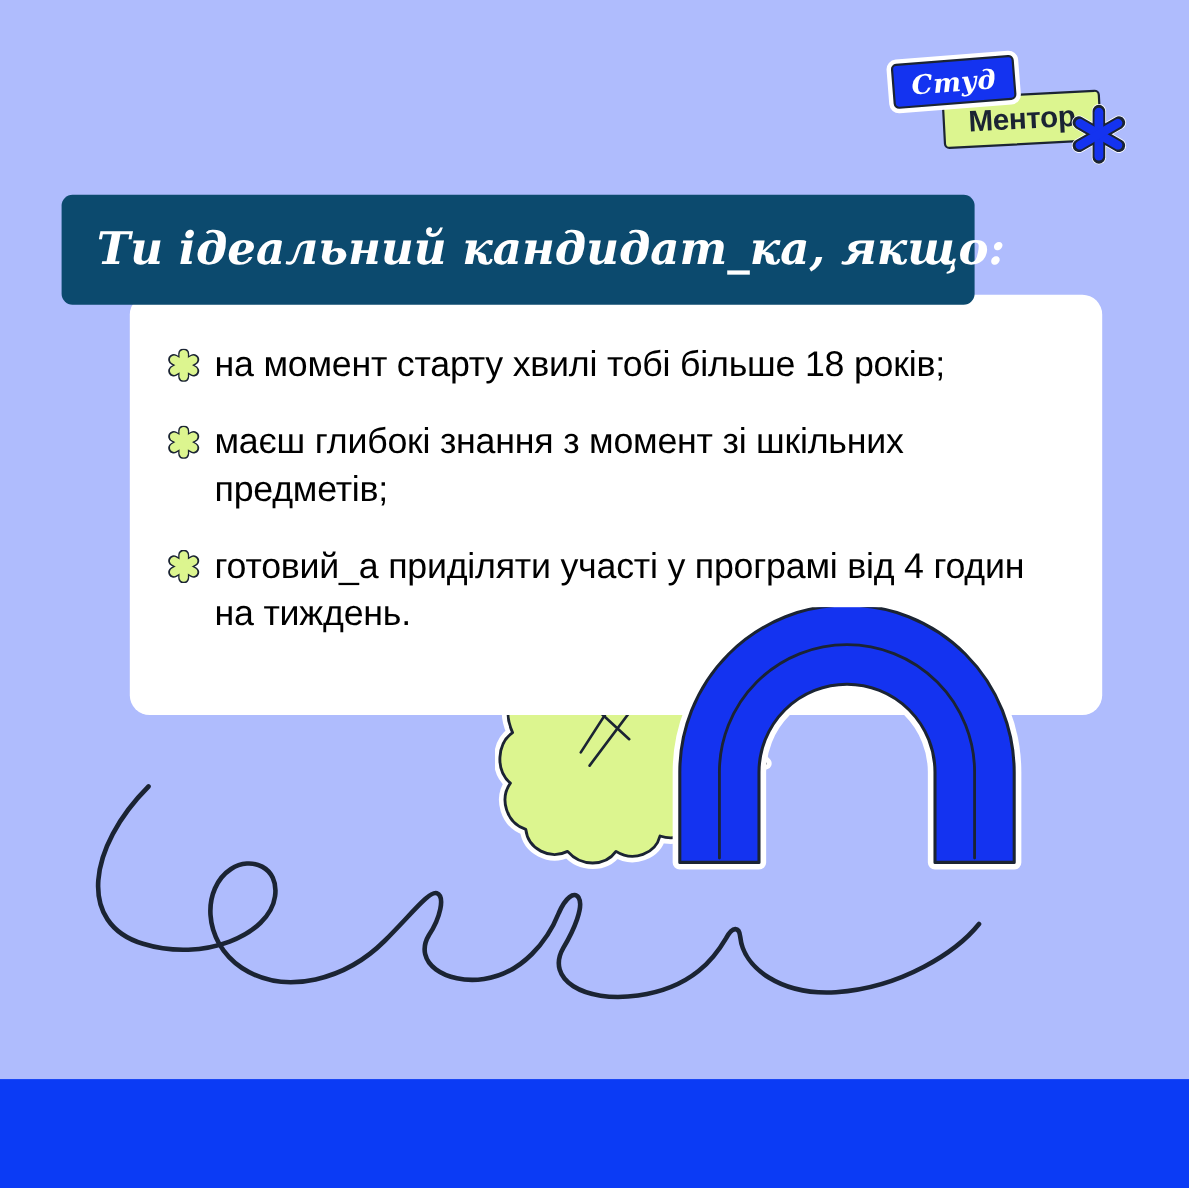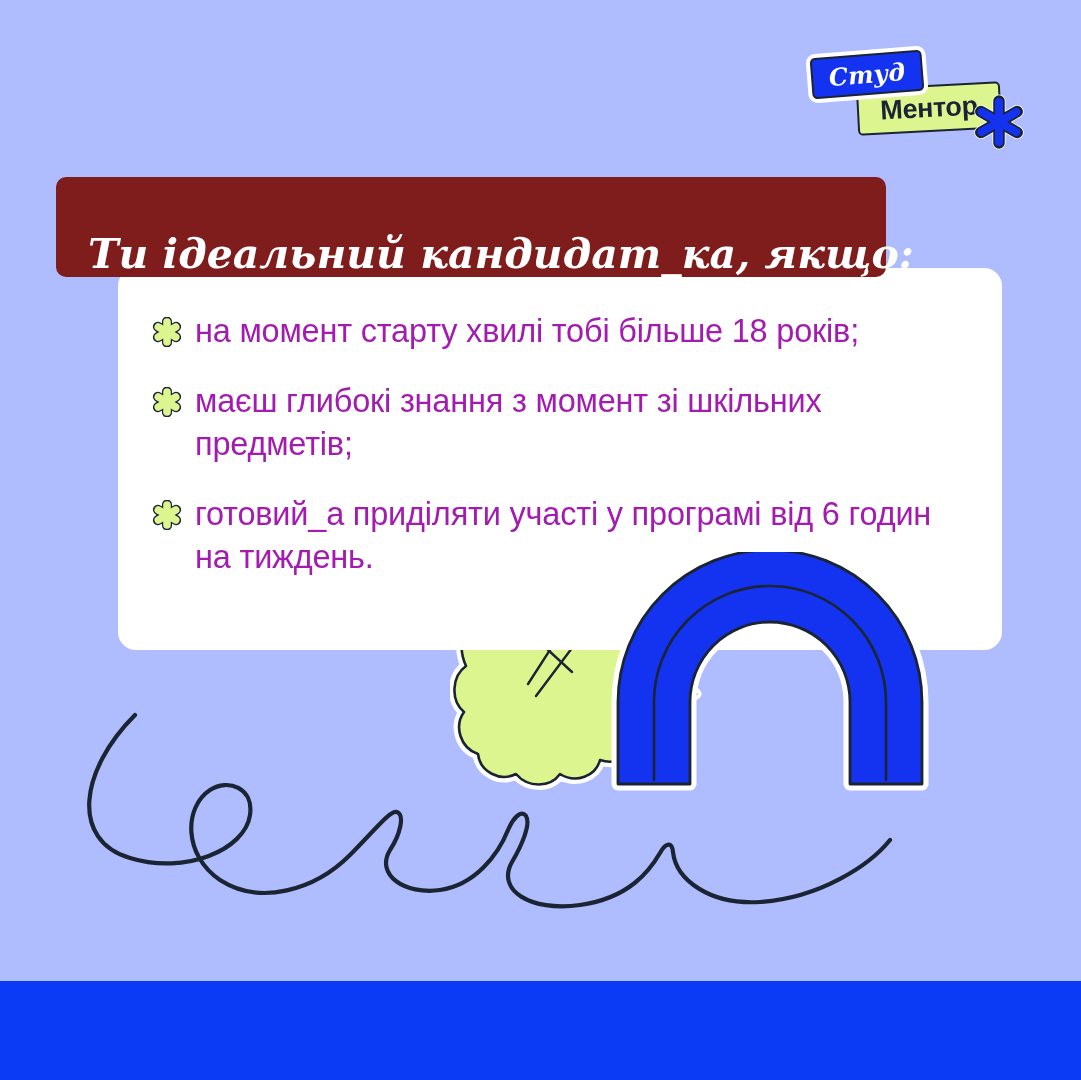--- a/index.html
+++ b/index.html
@@ -85,24 +85,24 @@
     z-index: 4;
   }
 
   
   .header-band {
     position: absolute;
     left: 56px;
     top: 177px;
     width: 830px;
     height: 100px;
-    background: #7f1d1d;
+    background: #0c4a6e;
     border-radius: 10px;
     display: flex;
-    align-items: flex-end;
+    align-items: center;
     z-index: 5;
   }
   .header-band .title {
     color: #ffffff;
     font-family: "DejaVu Serif", "Liberation Serif", serif;
     font-style: italic;
     font-weight: 700;
     font-size: 41px;
     letter-spacing: 0px;
     padding-left: 32px;
@@ -134,21 +134,21 @@
     margin-bottom: 26px;
   }
   .bullet-marker {
     flex: 0 0 auto;
     width: 30px;
     height: 30px;
     margin-top: 7px;
     margin-right: 13px;
   }
   .bullet-text {
-    color: #a21caf;
+    color: #000000;
     font-family: "Liberation Sans", sans-serif;
     font-size: 32.5px;
     line-height: 1.34;
     letter-spacing: -0.2px;
     font-weight: 400;
   }
   .deco-arch {
     position: absolute;
     left: 610px;
     top: 552px;
@@ -364,21 +364,21 @@
               <line x1="-9.1" y1="-5.2" x2="9.1" y2="5.2"></line>
               <line x1="-9.1" y1="5.2" x2="9.1" y2="-5.2"></line>
             </g>
             <g stroke="#dcf58f" stroke-width="7.6" stroke-linecap="round" fill="none">
               <line x1="0" y1="-10" x2="0" y2="10"></line>
               <line x1="-8.7" y1="-5" x2="8.7" y2="5"></line>
               <line x1="-8.7" y1="5" x2="8.7" y2="-5"></line>
             </g>
           </g>
         </svg>
-        <div class="bullet-text">готовий_а приділяти участі у програмі від 6 годин на тиждень.</div>
+        <div class="bullet-text">готовий_а приділяти участі у програмі від 4 годин на тиждень.</div>
       </li>
 
     </ul>
   </div>
 
   <div class="footer"></div>
 
   <div class="footer-logo logo-gpe">
     <div class="gpe-word">
       <span>GPE</span>

